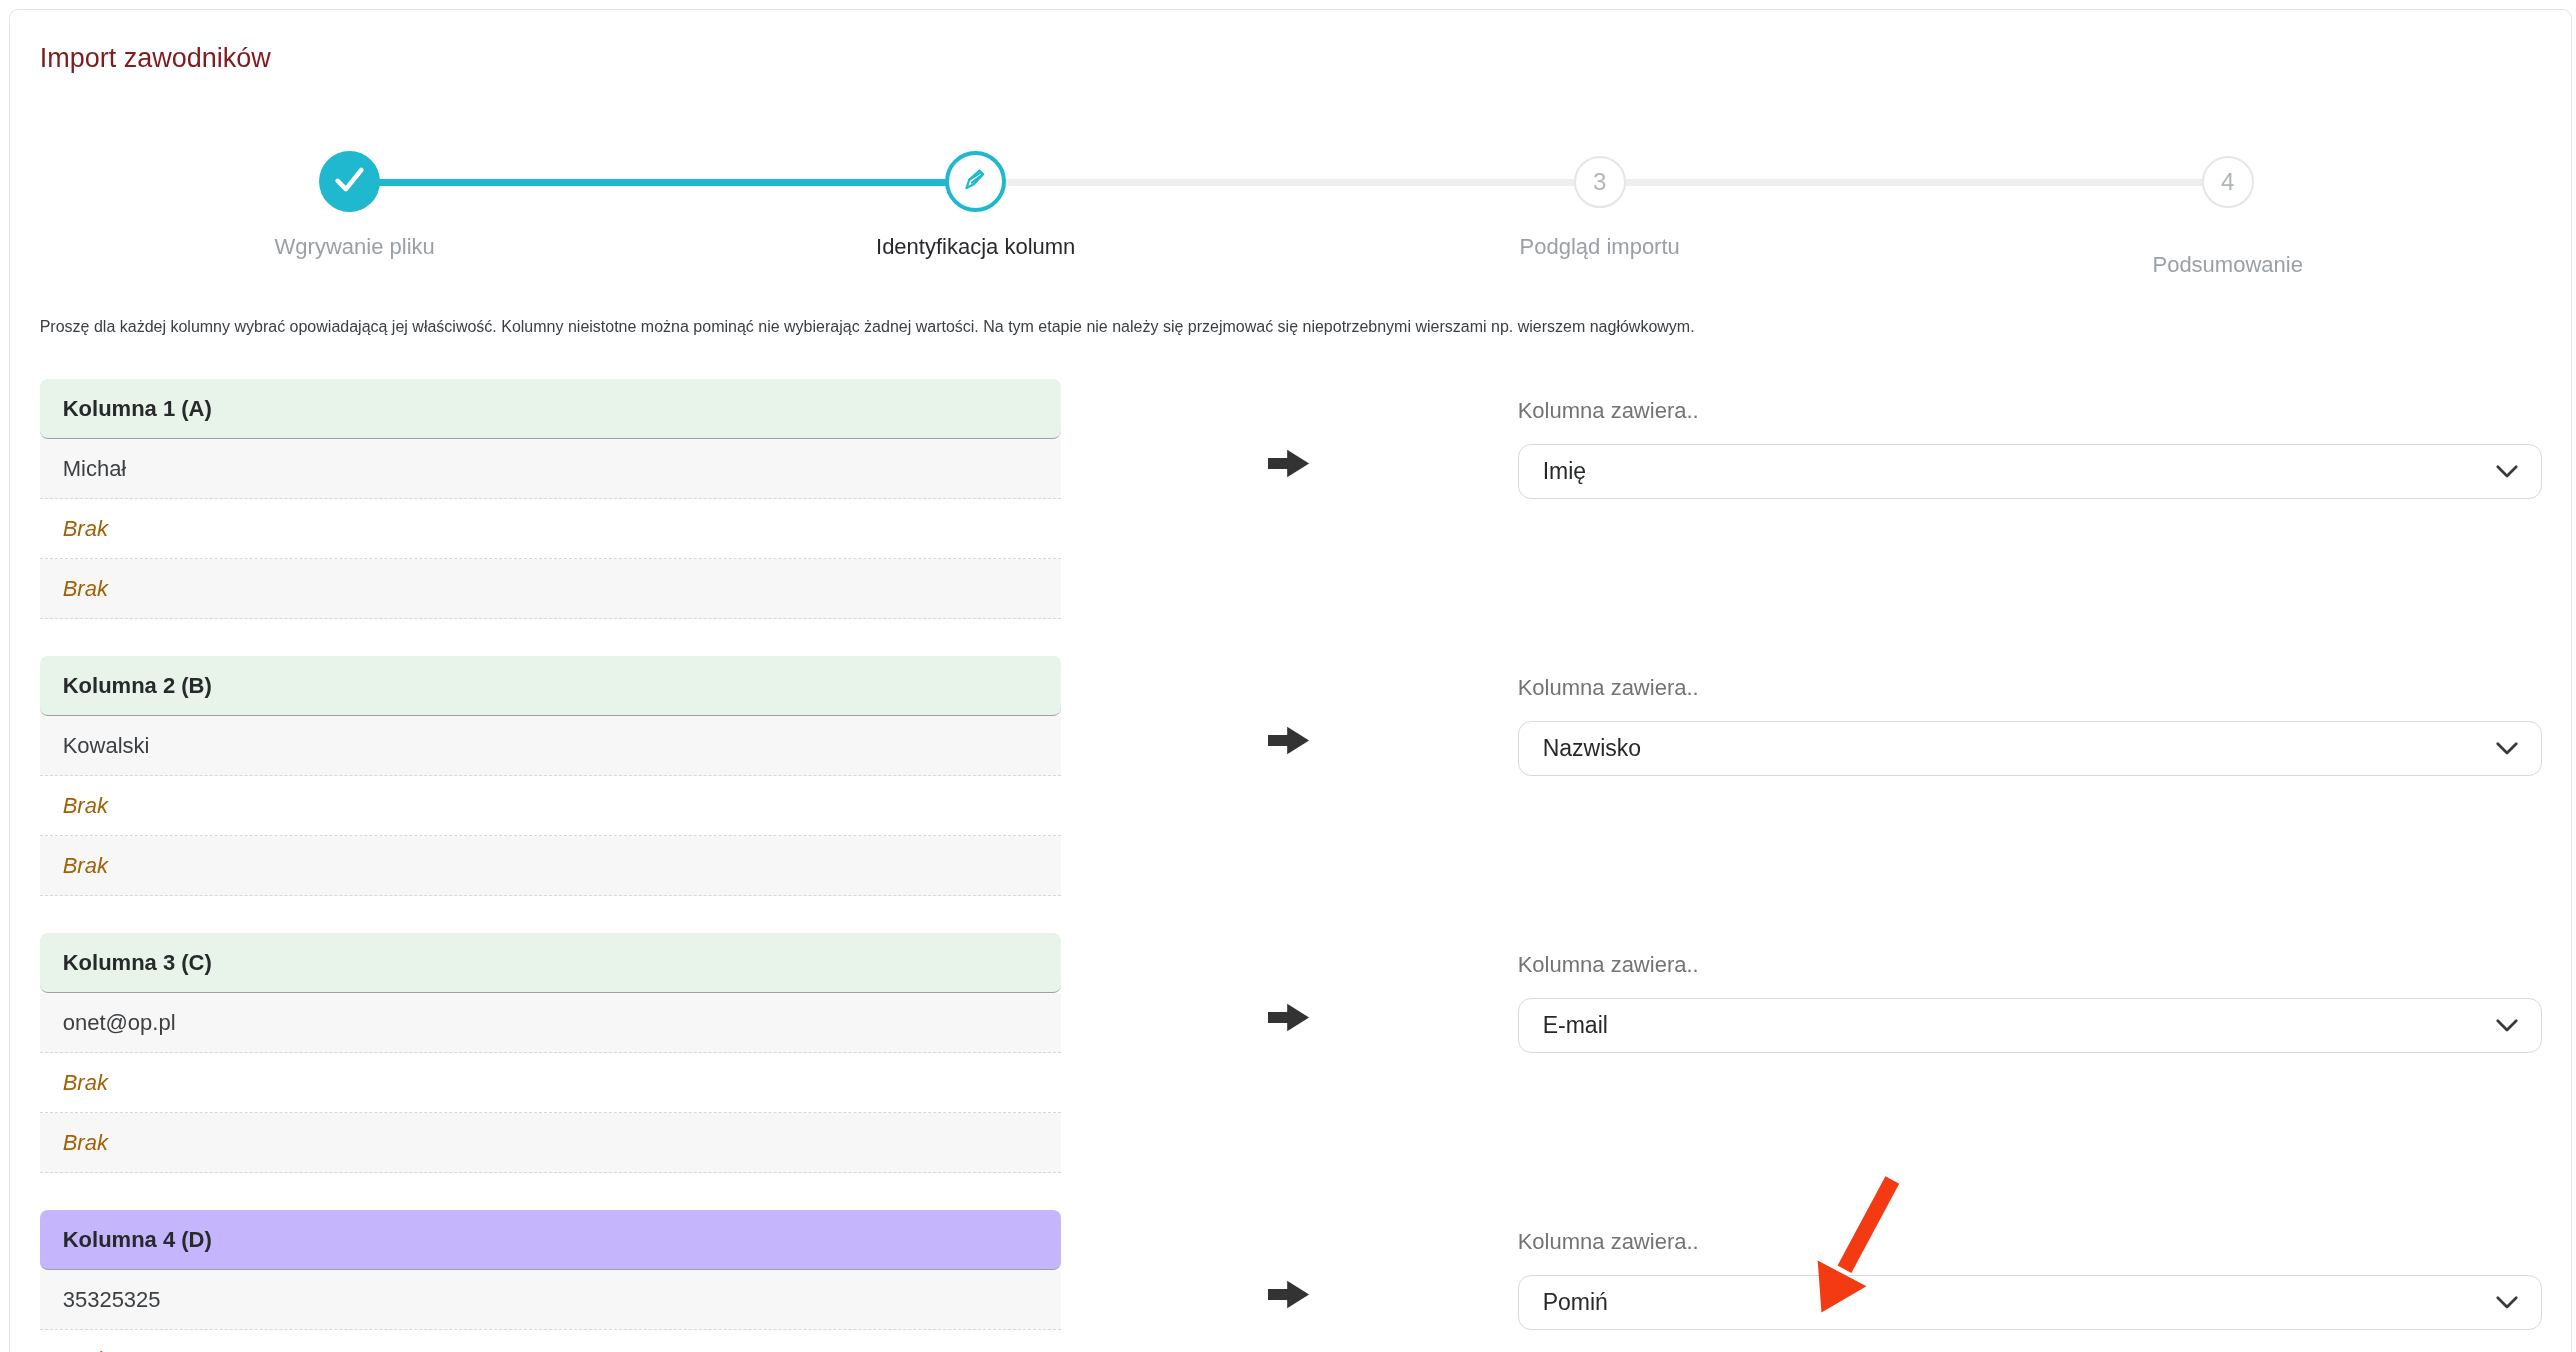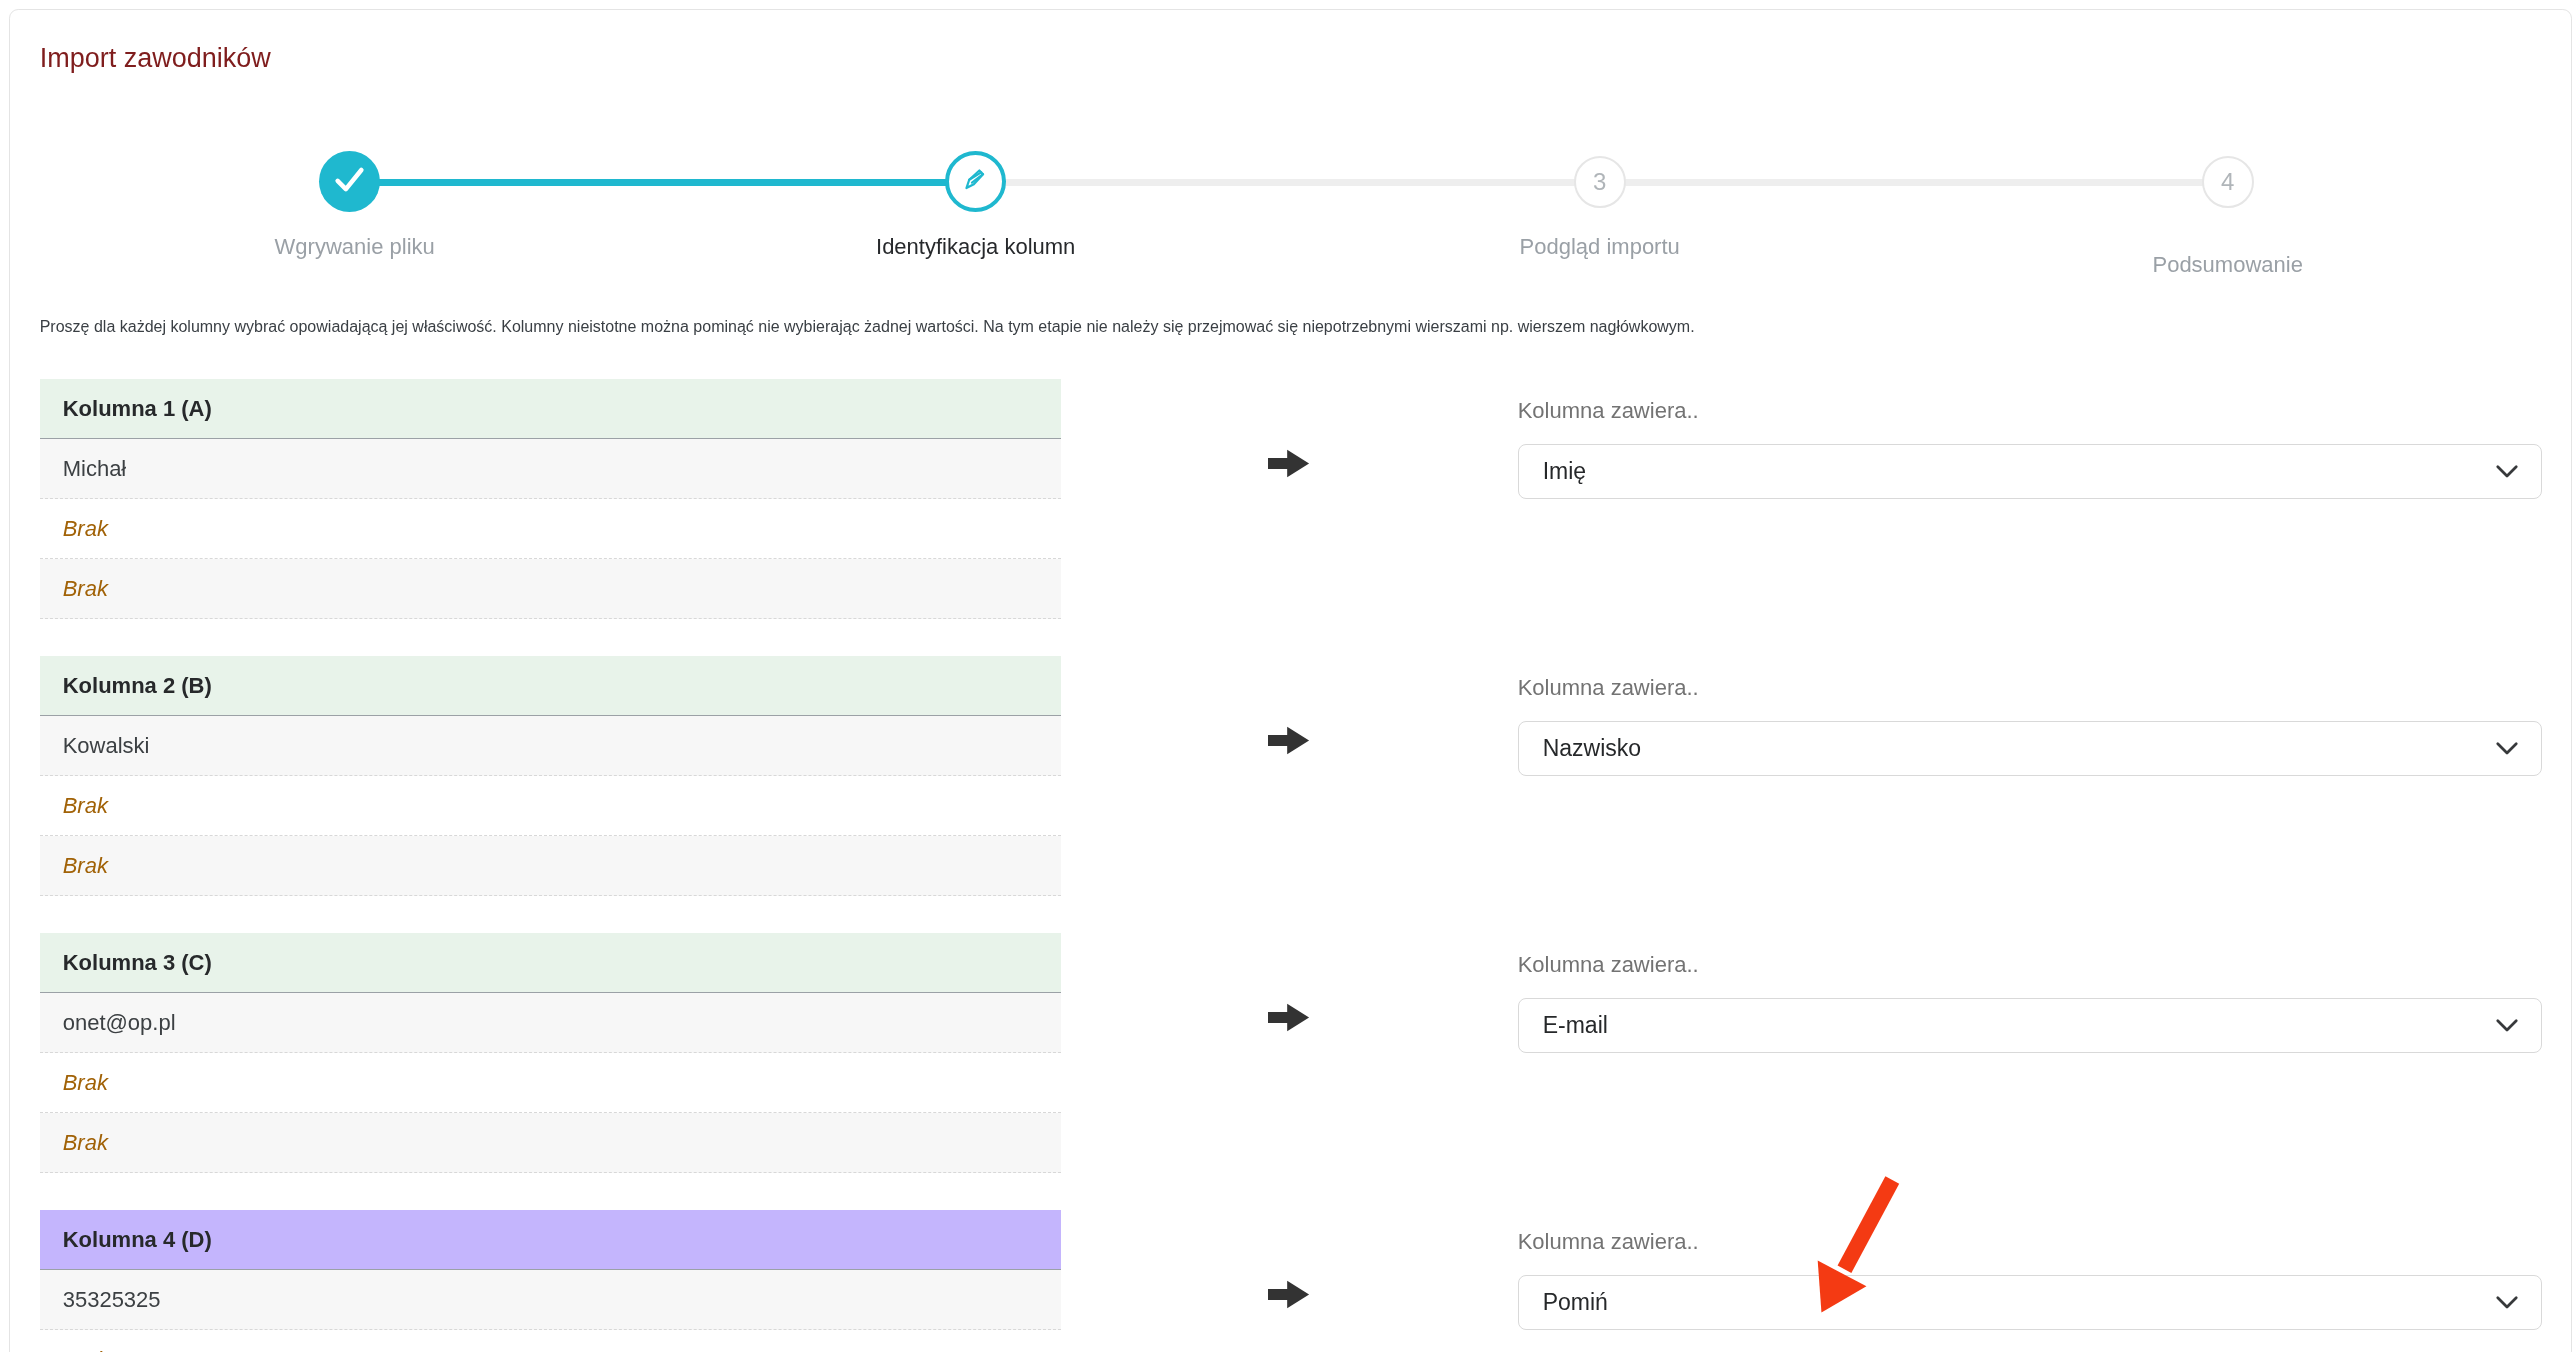--- a/index.html
+++ b/index.html
@@ -29,35 +29,35 @@
   .sl1 { left:121px; } .sl2 { left:742px; } .sl3 { left:1366px; } .sl4 { left:1994px;margin-top:18px; }
 
   .instruction { margin-top:37px; font-size:16px; color:#3a3f44; line-height:26px; }
 
   
   .rows-wrap { margin-top:39px; }
   .mapping-row { display:flex; margin-bottom:37px; }
   .col-table { width:1021px; }
   .chead { height:60px; display:flex; align-items:center; padding-left:23px;
            font-size:22px; font-weight:700; color:#27292b;
-           background:#e8f3ea; border-bottom:1.8px solid #9ba1a6; }
+           background:#e8f3ea; border-bottom:1.8px solid #9ba1a6;border-radius:8px; }
   .chead.plain { background:#c4b5fd; }
   .crow { height:60px; display:flex; align-items:center; padding-left:23px;
           font-size:22px; color:#3c4043; background:#ffffff;
           border-bottom:1.8px dashed #d8d8d8; }
   .crow.shade { background:#f7f7f7; }
   .crow.empty { font-style:italic; color:#a16207; }
 
   .arrow-zone { flex:1; display:flex; justify-content:center; }
   .arrow-icon { margin-top:67px; width:42px; height:35px; }
 
   .map-col { width:1024px; }
   .map-label { margin-top:18.5px; font-size:22px; color:#737373; line-height:26px; }
   .select { margin-top:20px; height:55px; background:#fff; border:1.8px solid #d9d9d9;
-            border-radius:8px; display:flex; align-items:center; justify-content:space-between;
+            border-radius:13px; display:flex; align-items:center; justify-content:space-between;
             padding:0 22px 0 24px; font-size:23px; color:#26282a; cursor:pointer; }
 
   .annotation-arrow { position:absolute; left:1781px; top:1126px; z-index:5; }
 </style>
 </head>
 <body>
 
 <div class="card">
   <div class="card-inner">
 

